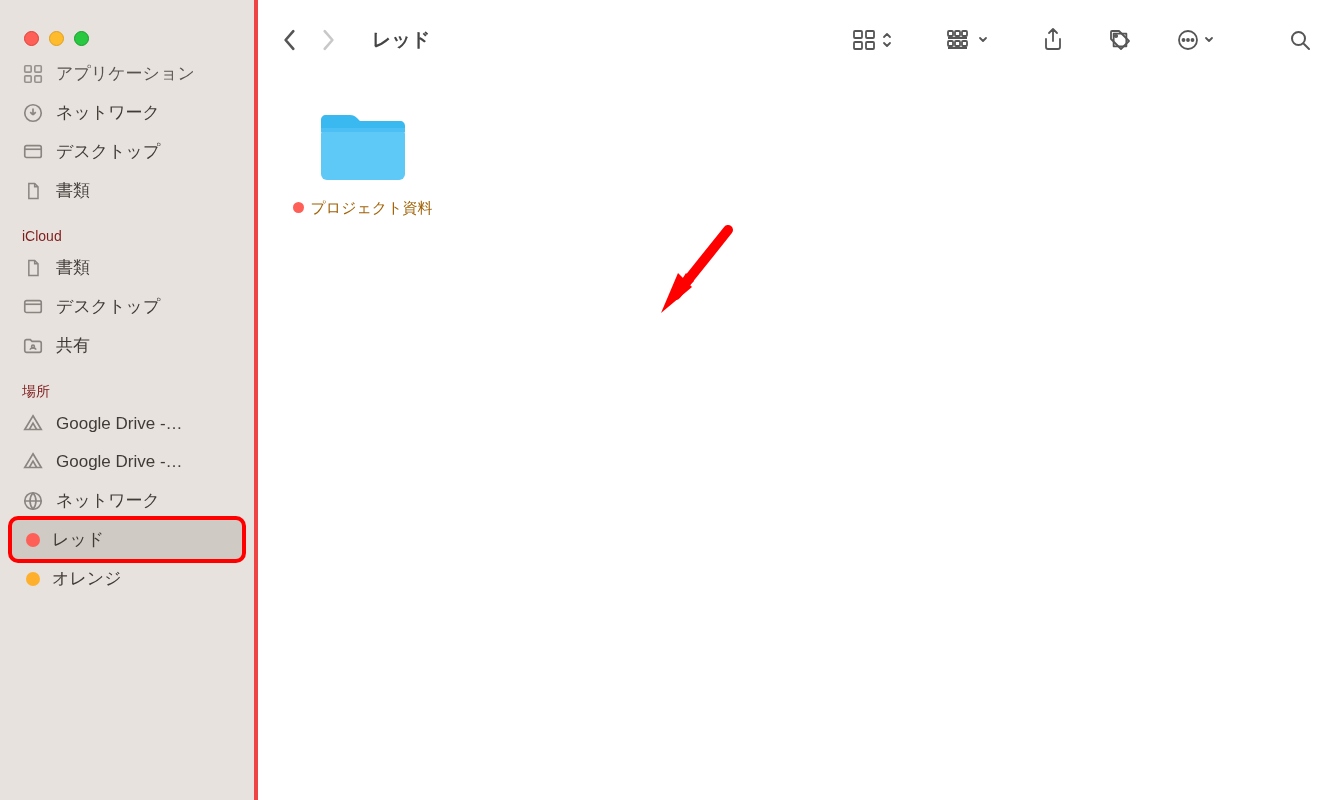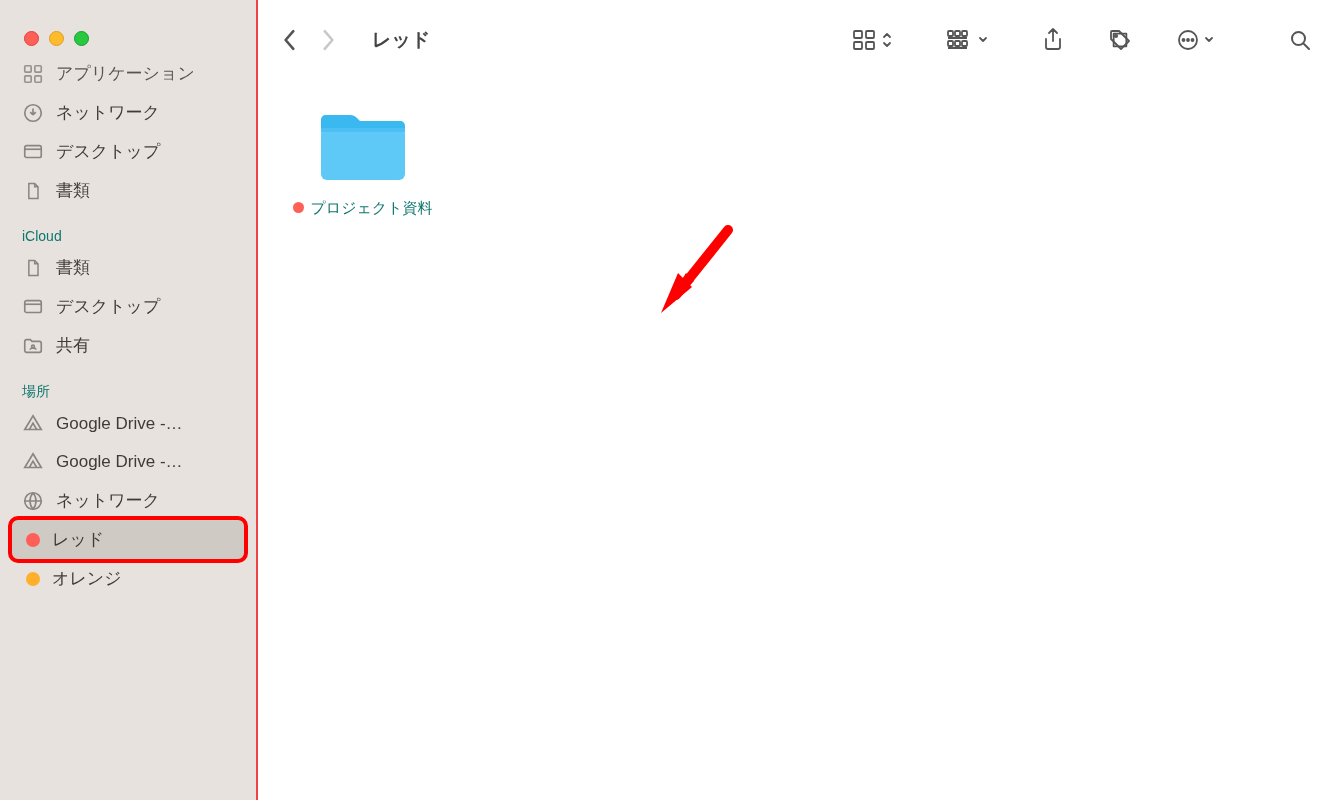--- a/index.html
+++ b/index.html
@@ -1,42 +1,42 @@
 <!DOCTYPE html>
 <html><head>
 <meta charset="utf-8">
 <style>
 * { box-sizing: border-box; margin: 0; padding: 0; font-family: -apple-system, "Hiragino Sans", "Helvetica Neue", sans-serif; }
 body { width: 1336px; height: 800px; overflow: hidden; background: #fff; display: flex; }
-.sidebar { width: 258px; height: 800px; background: #e7e2dd; border-right: 2px solid #ef4444; flex-shrink: 0; overflow: hidden; }
+.sidebar { width: 258px; height: 800px; background: #e7e2dd; border-right: 4px solid #ef4444; flex-shrink: 0; overflow: hidden; }
 .window-controls { display: flex; gap: 10px; padding: 22px 0 0 24px; height: 54px; align-items: center; }
 .traffic-light { width: 15px; height: 15px; border-radius: 50%; }
 .tl-red { background:#fe5f57; border:1px solid #e14039; }
 .tl-yellow { background:#febb2c; border:1px solid #e0a020; }
 .tl-green { background:#28c840; border:1px solid #1a9e2e; }
 .sb-list { padding: 8px 12px 0 12px; }
 .sb-item { display:flex; align-items:center; gap:12px; padding:8px 10px; border-radius:6px; font-size:17px; color:#403b36; white-space:nowrap; }
 .sb-item.selected { background:#cfcac3; }
 .sb-item.highlight { position:relative; }
 .sb-item.highlight::after { content:""; position:absolute; left:-4px; right:-4px; top:-4px; bottom:-4px; border:4px solid #ff0000; border-radius:10px; pointer-events:none; }
 .sb-icon { width:22px; height:22px; color:#8a8580; display:flex; align-items:center; justify-content:center; flex-shrink:0; }
-.sb-section { font-size:14px; color:#0f766e; padding:18px 4px 4px 10px; }
+.sb-section { font-size:14px; color:#7f1d1d; padding:18px 4px 4px 10px; }
 .tag-dot { width:14px; height:14px; border-radius:50%; flex-shrink:0; margin-left:4px; }
 .main { flex:1; display:flex; flex-direction:column; background:#fff; }
 .toolbar { height:80px; display:flex; align-items:center; padding:0 24px; gap:24px; }
 .nav-arrows { display:flex; gap:22px; color:#555; }
 .nav-arrow { color:#555; }
 .nav-arrow.disabled { color:#c8c8c8; }
 .tb-title { font-size:19px; font-weight:600; color:#444; margin-left:12px; }
 .tb-spacer { flex:1; }
 .tb-btn { color:#555; display:flex; align-items:center; gap:4px; }
 .content { flex:1; padding:28px 20px; position:relative; }
 .folder-item { width:150px; text-align:center; position:relative; }
 .folder-icon { width:96px; height:80px; margin:0 auto 10px; }
-.folder-label { font-size:15px; color:#0f766e; display:flex; align-items:flex-start; justify-content:center; gap:6px; line-height:1.3; }
+.folder-label { font-size:15px; color:#a16207; display:flex; align-items:flex-start; justify-content:center; gap:6px; line-height:1.3; }
 .folder-label .dot { width:11px; height:11px; border-radius:50%; background:#fe5f57; flex-shrink:0; margin-top:4px; }
 .arrow-annotation { position:absolute; left:400px; top:145px; pointer-events:none; }
 svg { display:block; }
 </style>
 </head>
 <body>
 
 <div class="sidebar">
   <div class="window-controls">
     <div class="traffic-light tl-red"></div>

